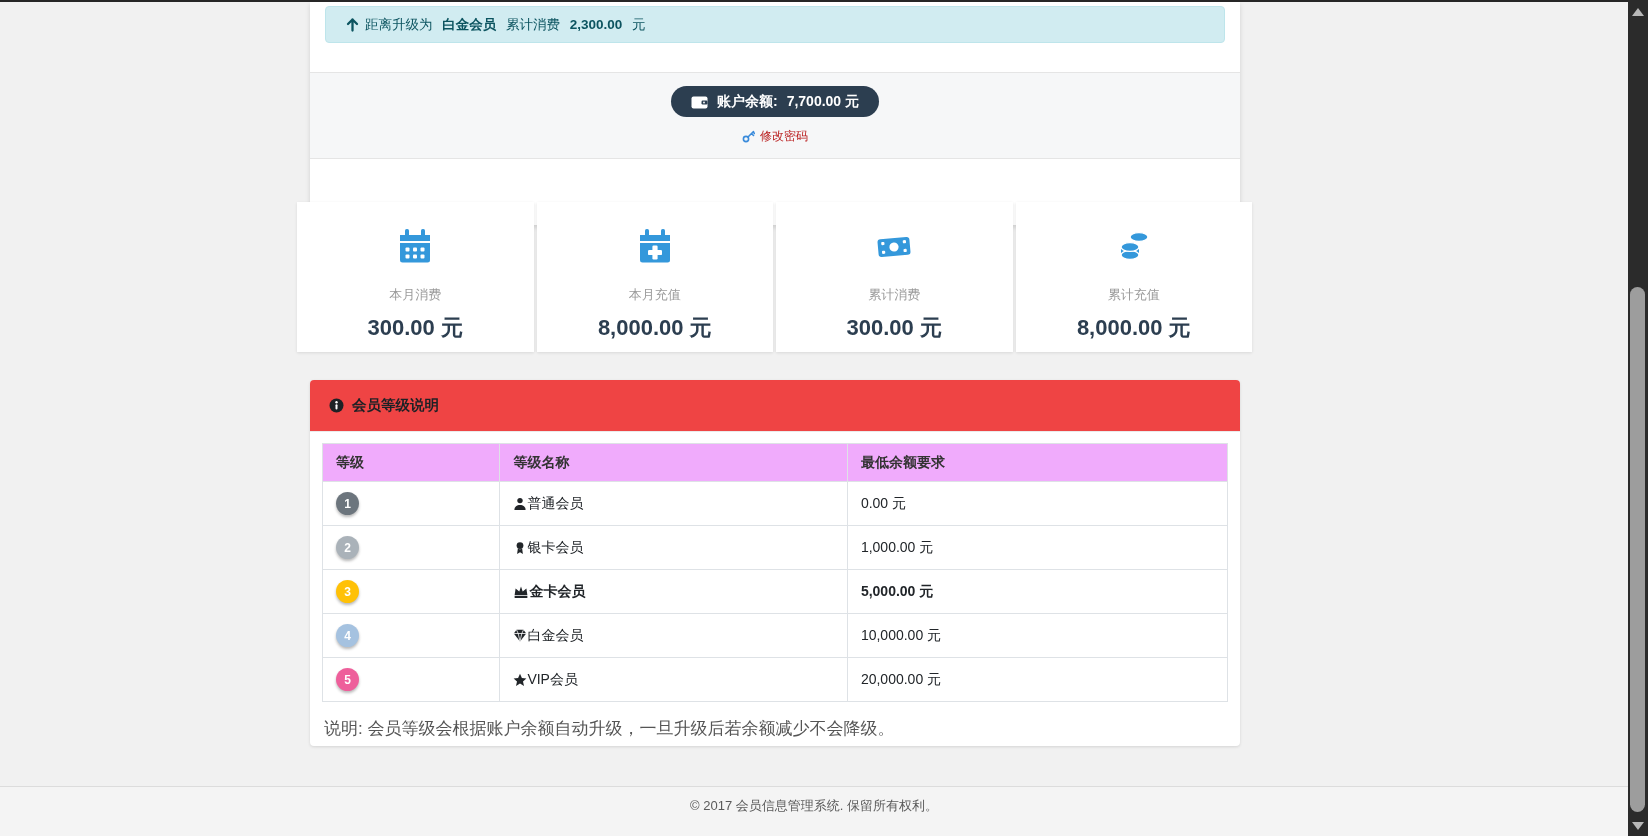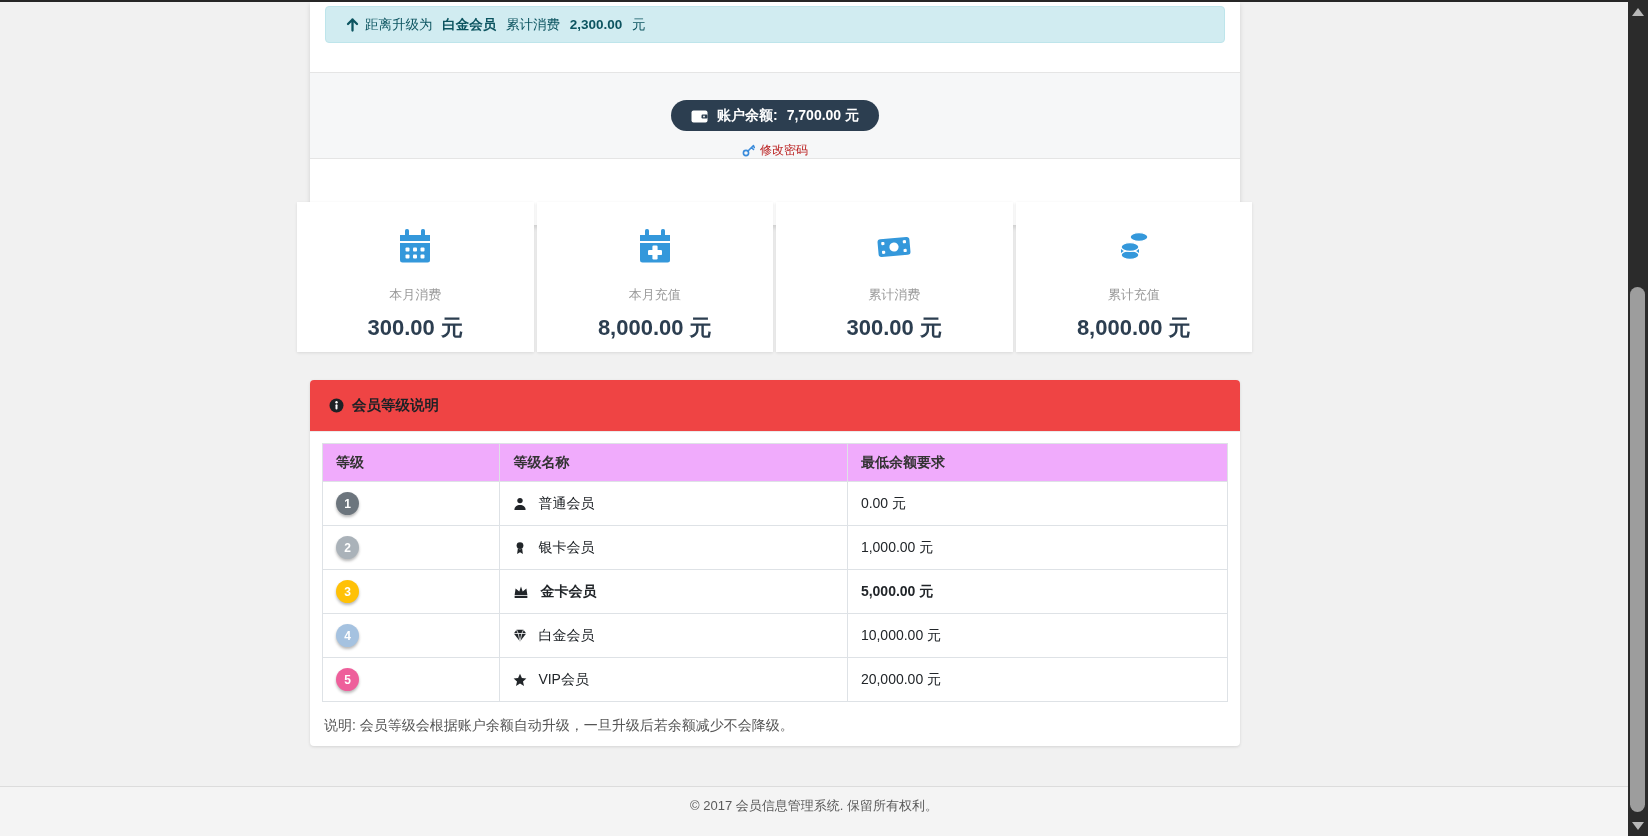--- a/index.html
+++ b/index.html
@@ -28,21 +28,21 @@
   .alert-info .seg { white-space:pre; }
   .balance-section {
     position:absolute; left:0; top:70px; width:100%; height:87px;
     background:#f6f7f8; border-top:1px solid #e5e5e5; border-bottom:1px solid #e5e5e5;
     text-align:center;
   }
   .balance-pill {
     display:inline-flex; align-items:center; gap:9px;
     background:#2c3e50; color:#fff; border:none; cursor:pointer;
     height:31px; border-radius:18px; padding:0 20px;
-    font-size:14px; font-weight:bold; margin-top:27px;
+    font-size:14px; font-weight:bold; margin-top:13px;
     font-family:inherit;
   }
   .pwd-row { margin-top:11px; }
   .pwd-link {
     display:inline-flex; align-items:center; gap:5px;
     color:#b91c1c; font-size:12px; text-decoration:none; cursor:pointer;
   }
 
   
   .stats-row {
@@ -74,23 +74,23 @@
   table.levels th, table.levels td { border:1px solid #dee2e6; padding:0 13px; text-align:left; }
   table.levels th { height:38px; background:#f0abfc; font-weight:bold; color:#333; }
   table.levels td { height:44px; background:#fff; }
   .col-level { width:19.6%; } .col-name { width:38.4%; } .col-min { width:42%; }
   .lvl-badge {
     width:23px; height:23px; border-radius:50%;
     display:flex; align-items:center; justify-content:center;
     color:#fff; font-size:12px; font-weight:bold;
     box-shadow:0 2px 3px rgba(0,0,0,.28);
   }
-  .name-cell { display:flex; align-items:center; gap:11px;text-align:right; }
+  .name-cell { display:flex; align-items:center; gap:0;text-align:right; }
   tr.current td { font-weight:bold; }
-  .levels-note { margin:15px 2px 0 2px; font-size:14px; color:#555; }
+  .levels-note { margin:15px 2px 0 2px; font-size:17px; color:#555; }
 
   
   .page-footer {
     position:absolute; left:0; top:786px; width:1628px; height:50px;
     background:#f4f4f4; border-top:1px solid #dcdcdc;
   }
   .page-footer .inner {
     width:1545px; margin:0 auto; text-align:center;
     padding-top:10px; font-size:13px; color:#5a5a5a;
   }

